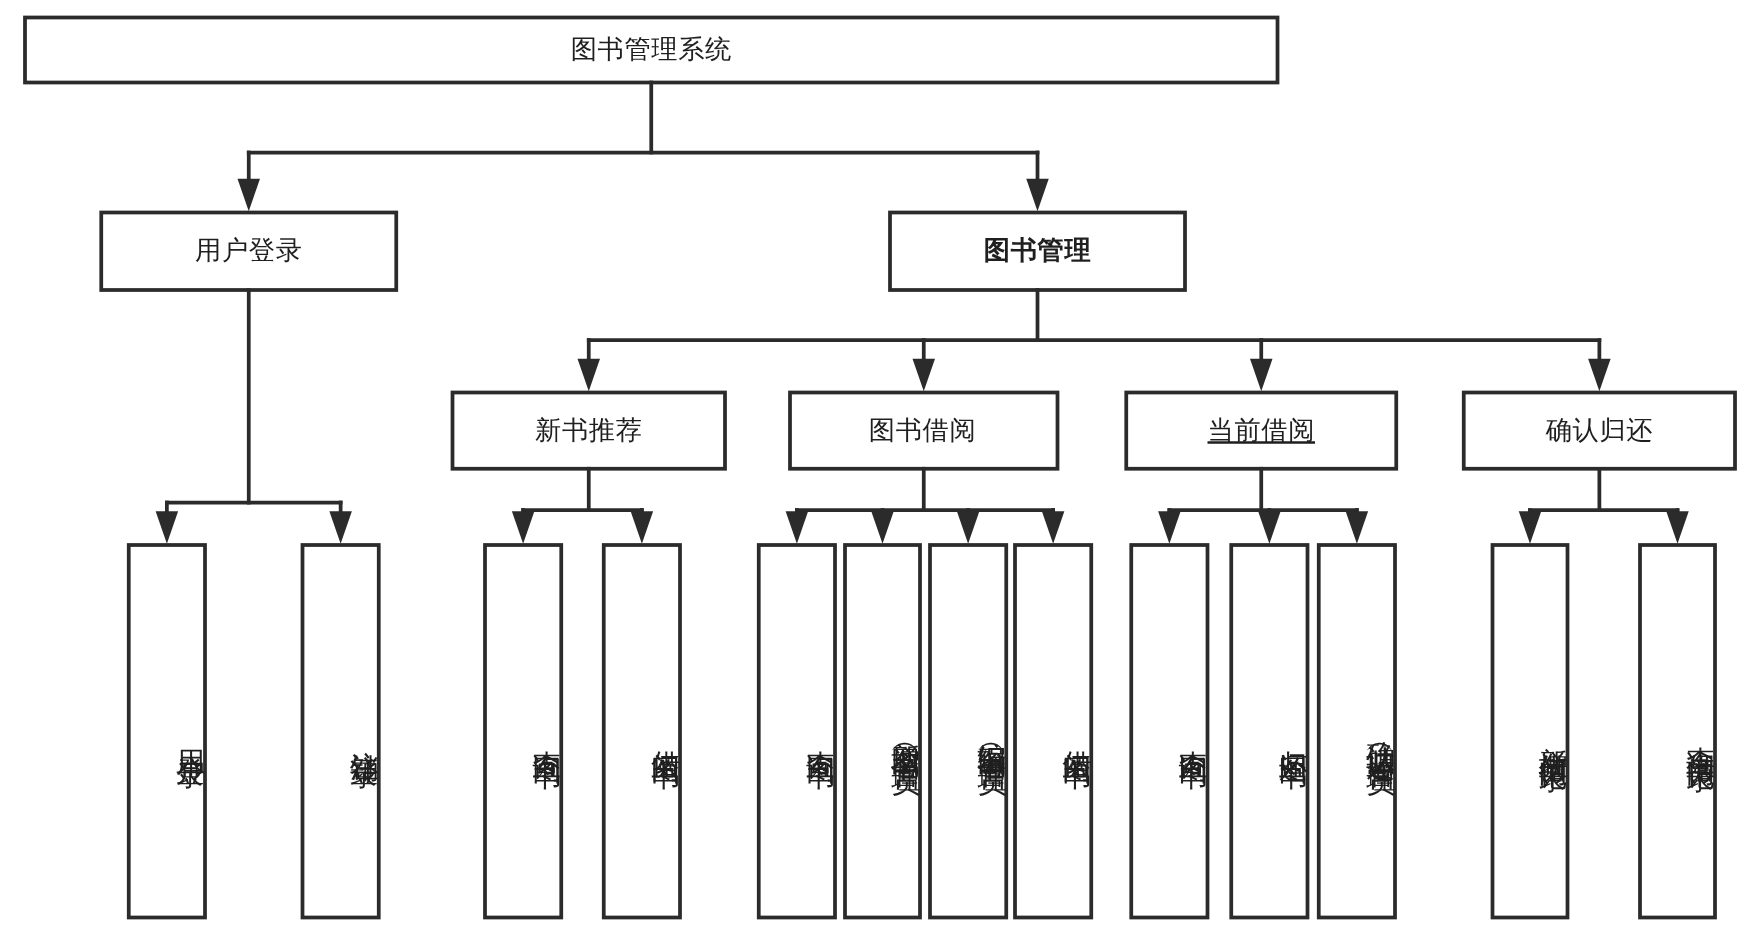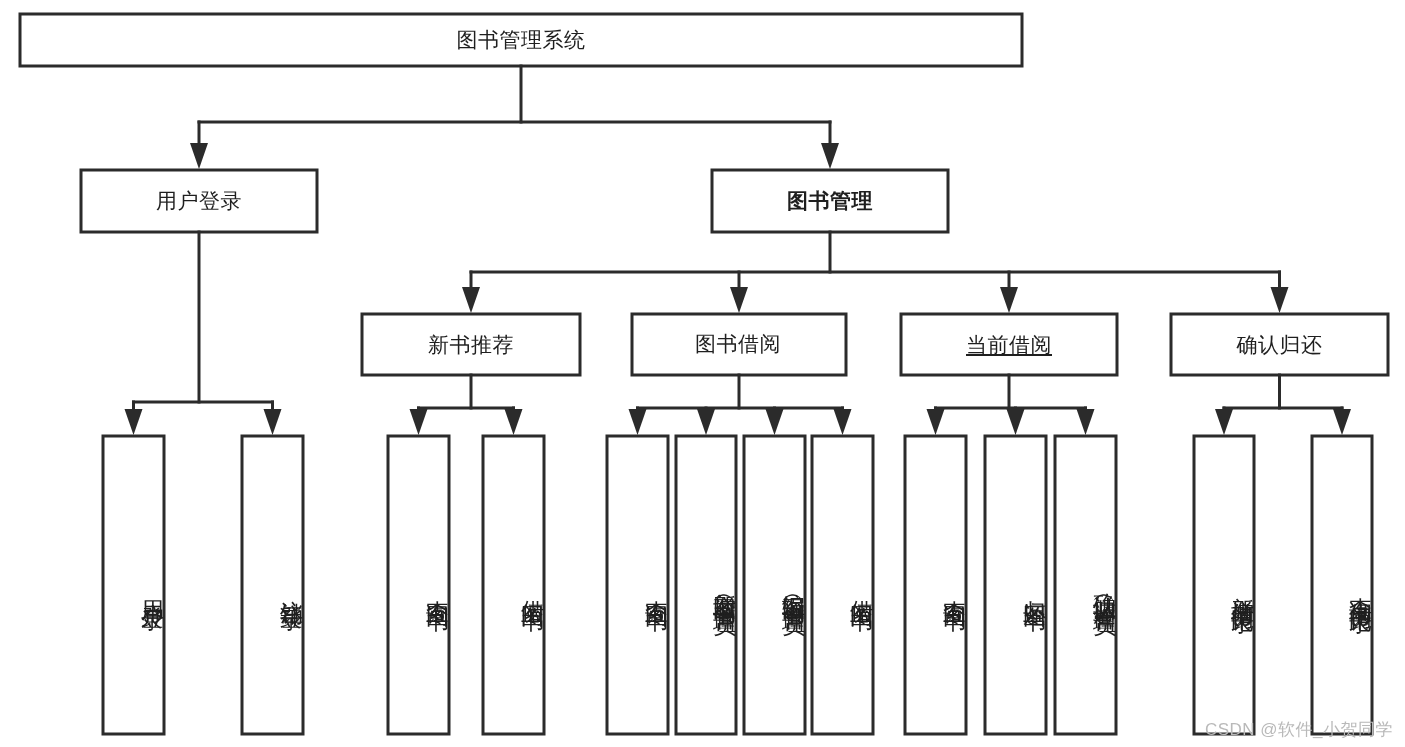--- a/index.html
+++ b/index.html
@@ -178,14 +178,13 @@
       <div class="node-label vertical" style="left: 676px; top: 436px; width: 60px; height: 298px;">新增图书（管理员）</div>
       <div class="node-label vertical" style="left: 744px; top: 436px; width: 61px; height: 298px;">编辑图书（管理员）</div>
       <div class="node-label vertical" style="left: 812px; top: 436px; width: 61px; height: 298px;">借阅图书</div>
       <div class="node-label vertical" style="left: 905px; top: 436px; width: 61px; height: 298px;">查询图书</div>
       <div class="node-label vertical" style="left: 985px; top: 436px; width: 61px; height: 298px;">归还图书</div>
       <div class="node-label vertical" style="left: 1055px; top: 436px; width: 61px; height: 298px;">确认归还（管理员）</div>
       <div class="node-label vertical" style="left: 1194px; top: 436px; width: 60px; height: 298px;">新增借阅记录</div>
       <div class="node-label vertical" style="left: 1312px; top: 436px; width: 60px; height: 298px;">查询借阅记录</div>
     </div>
 
-  <div class="watermark">CSDN @软件_小贺同学</div>
 </div>
 
 </body></html>

